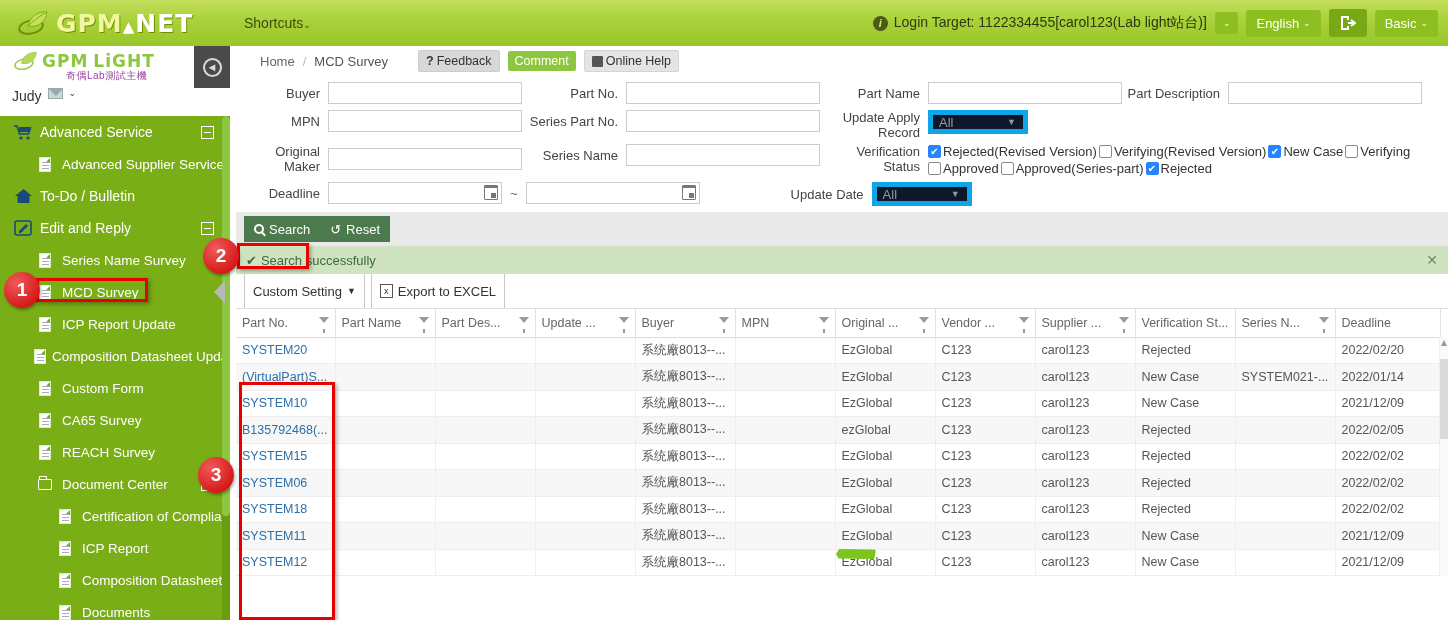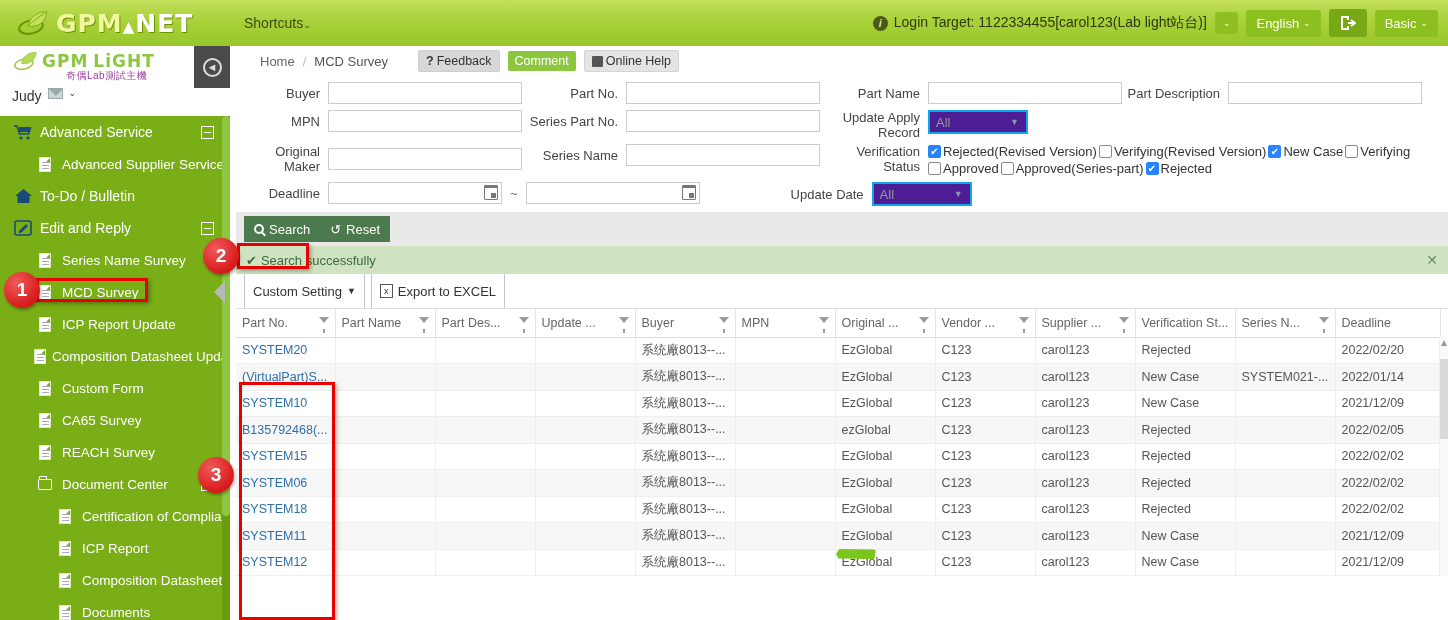--- a/index.html
+++ b/index.html
@@ -137,21 +137,21 @@
   
   .form { position: relative; padding: 6px 0 0 0; }
   .frow { display: flex; align-items: flex-start; margin-bottom: 6px; }
   .fcell { display: flex; align-items: center; }
   .flabel { text-align: right; color: #444; font-size: 13px; padding-right: 8px; }
   .finput {
     border: 1px solid #ccc; height: 22px; background: #fff; font-size: 12px;
     padding: 0 4px; font-family: "Liberation Sans", sans-serif; color: #333;
   }
   .fselect {
-    border: 2px solid #0ea5e9; height: 24px; background: #4c1d95; font-size: 13px; color: #999;
+    border: 5px solid #0ea5e9; height: 24px; background: #0f172a; font-size: 13px; color: #999;
     display: flex; align-items: center; padding: 0 6px; position: relative;
     font-family: "Liberation Sans", sans-serif;
   }
   .fselect .arr { position: absolute; right: 7px; color: #8a98a8; font-size: 9px; }
   .datewrap { position: relative; display: inline-flex; }
   .cal-ico {
     position: absolute; right: 4px; top: 3px; width: 14px; height: 15px;
     border: 1.4px solid #777; border-radius: 1px;
   }
   .cal-ico:before { content:""; position:absolute; top:-1px; left:0; right:0; height: 3px; background: #777;}

